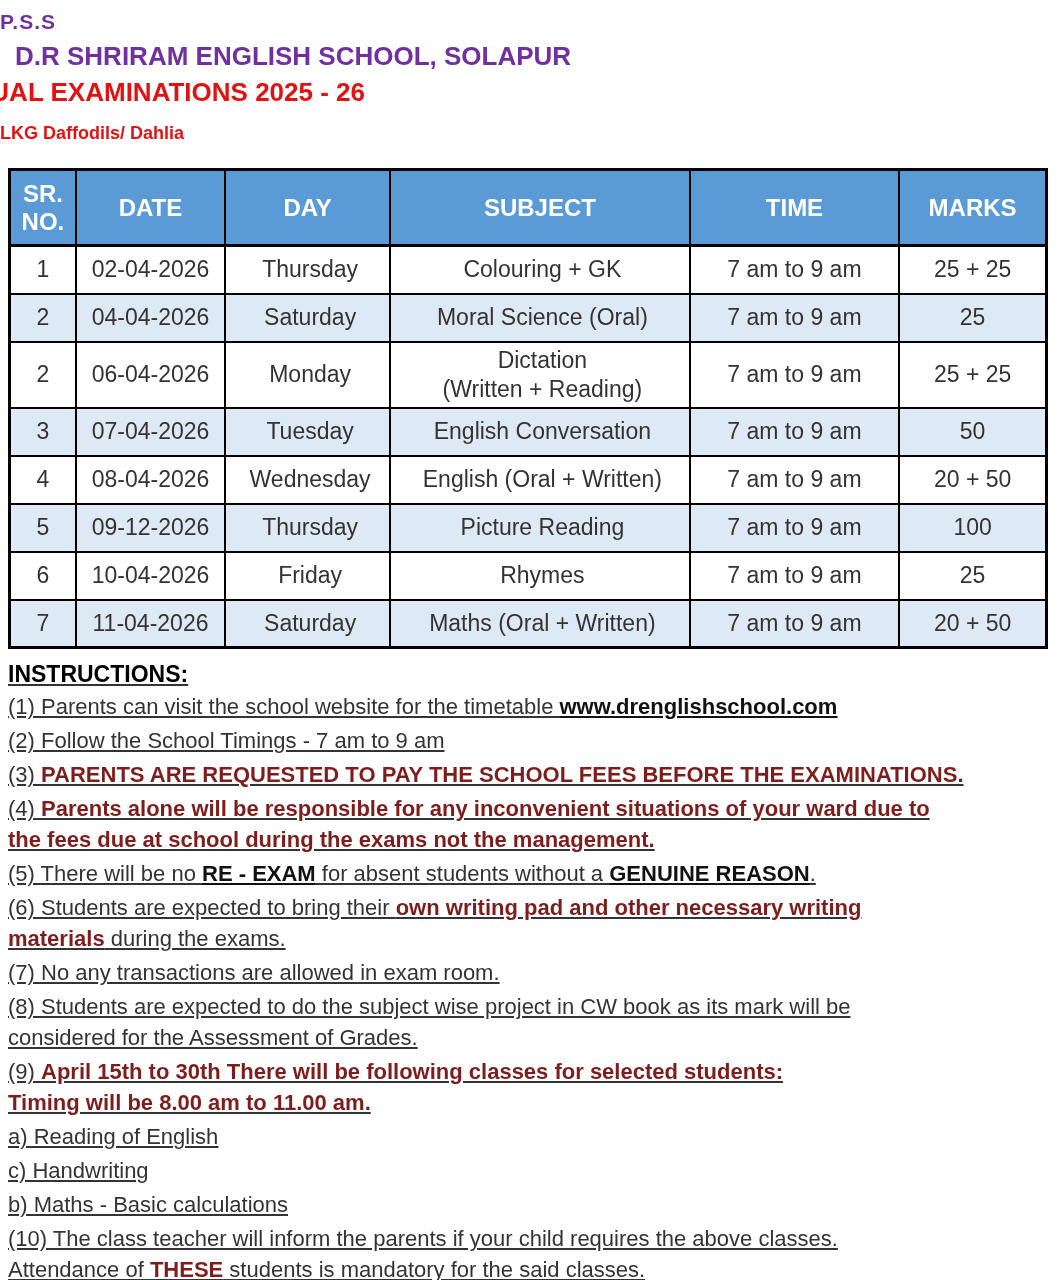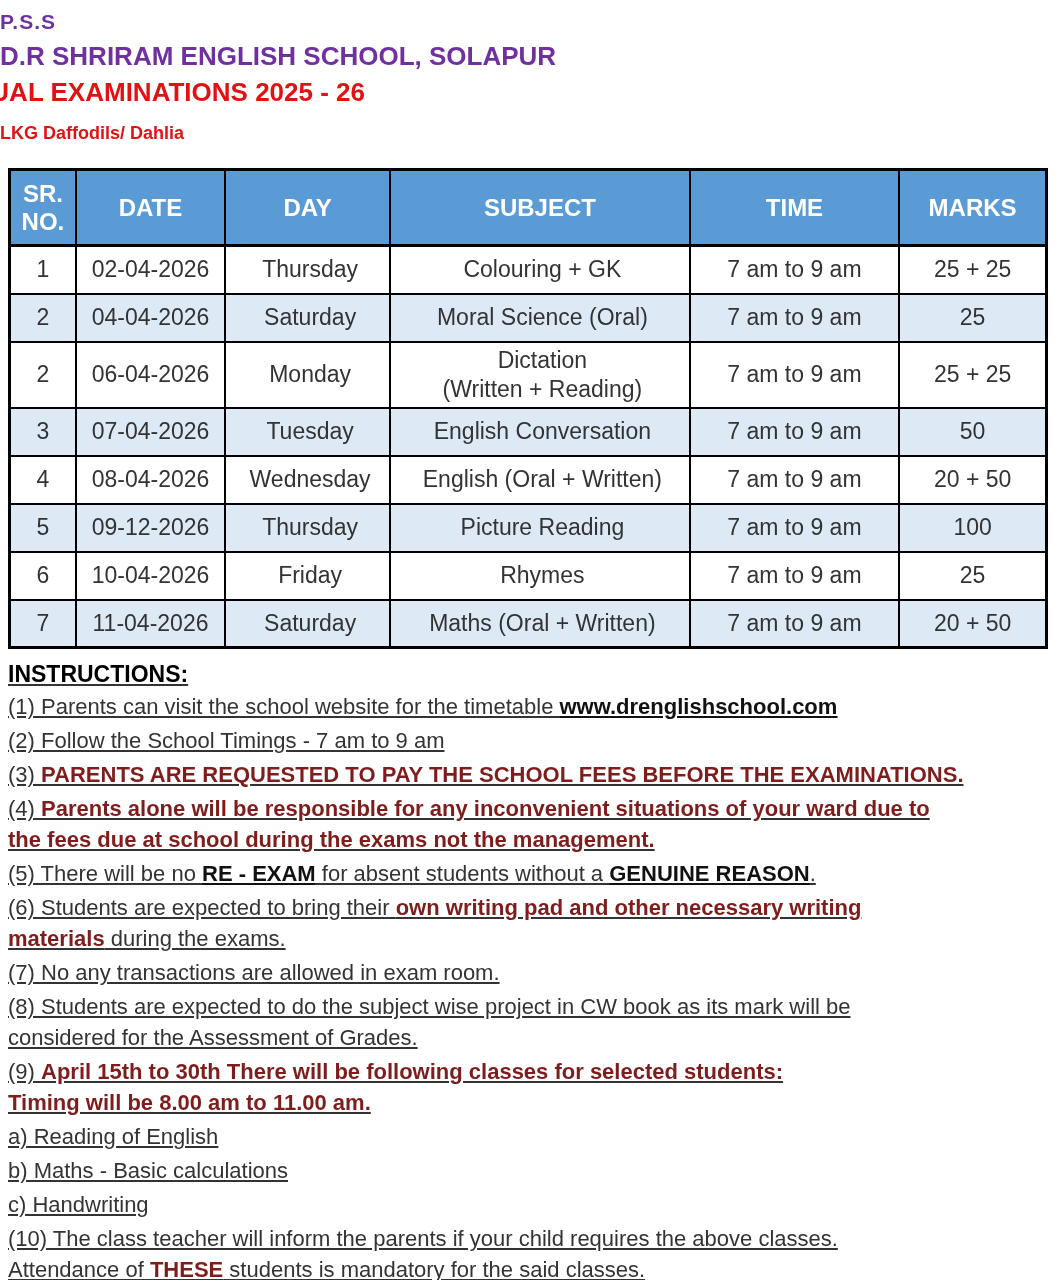--- a/index.html
+++ b/index.html
@@ -8,21 +8,21 @@
   }
   *{box-sizing:border-box;}
   html,body{margin:0;padding:0;}
   body{
     width:1058px;height:1280px;background:#ffffff;
     font-family:"Liberation Sans","DejaVu Sans",sans-serif;
     color:var(--bodytext);overflow:hidden;
   }
   .titles{text-align:left;padding-top:10px;}
   .t1{font-size:21px;font-weight:bold;color:var(--purple);letter-spacing:1px;}
-  .t2{font-size:26px;font-weight:bold;color:var(--purple);margin-top:7px;}
+  .t2{font-size:26px;font-weight:bold;color:var(--purple);margin-top:7px;margin-left:15px;}
   .t3{font-size:26px;font-weight:bold;color:var(--red);margin-top:5px;transform:translateX(-66px);}
   .t4{font-size:18px;font-weight:bold;color:var(--red);margin-top:15px;}
 
   table{
     border-collapse:collapse;table-layout:fixed;
     width:1040px;margin:24px 0 12px 8px;
     border:3px solid var(--border);
   }
   th,td{border:2px solid var(--border);vertical-align:middle;overflow:hidden;}
   thead th{
@@ -152,19 +152,19 @@
 the fees due at school during the exams not the management.</span></p>
     <p class="ins"><span>(5) There will be no </span><span class="bu">RE - EXAM</span><span> for absent students without a </span><span class="bu">GENUINE REASON</span><span>.</span></p>
     <p class="ins"><span>(6) Students are expected to bring their </span><span class="b">own writing pad and other necessary writing
 materials</span><span> during the exams.</span></p>
     <p class="ins"><span>(7) No any transactions are allowed in exam room.</span></p>
     <p class="ins"><span>(8) Students are expected to do the subject wise project in CW book as its mark will be
 considered for the Assessment of Grades.</span></p>
     <p class="ins"><span>(9) </span><span class="b">April 15th to 30th There will be following classes for selected students:
 Timing will be 8.00 am to 11.00 am.</span></p>
     <p class="ins"><span>a) Reading of English</span></p>
+    <p class="ins"><span>c) Handwriting</span></p>
     <p class="ins"><span>b) Maths - Basic calculations</span></p>
-    <p class="ins"><span>c) Handwriting</span></p>
     <p class="ins"><span>(10) The class teacher will inform the parents if your child requires the above classes.
 Attendance of </span><span class="b">THESE</span><span> students is mandatory for the said classes.</span></p>
   </section>
 
 </div>
 
 </body></html>

